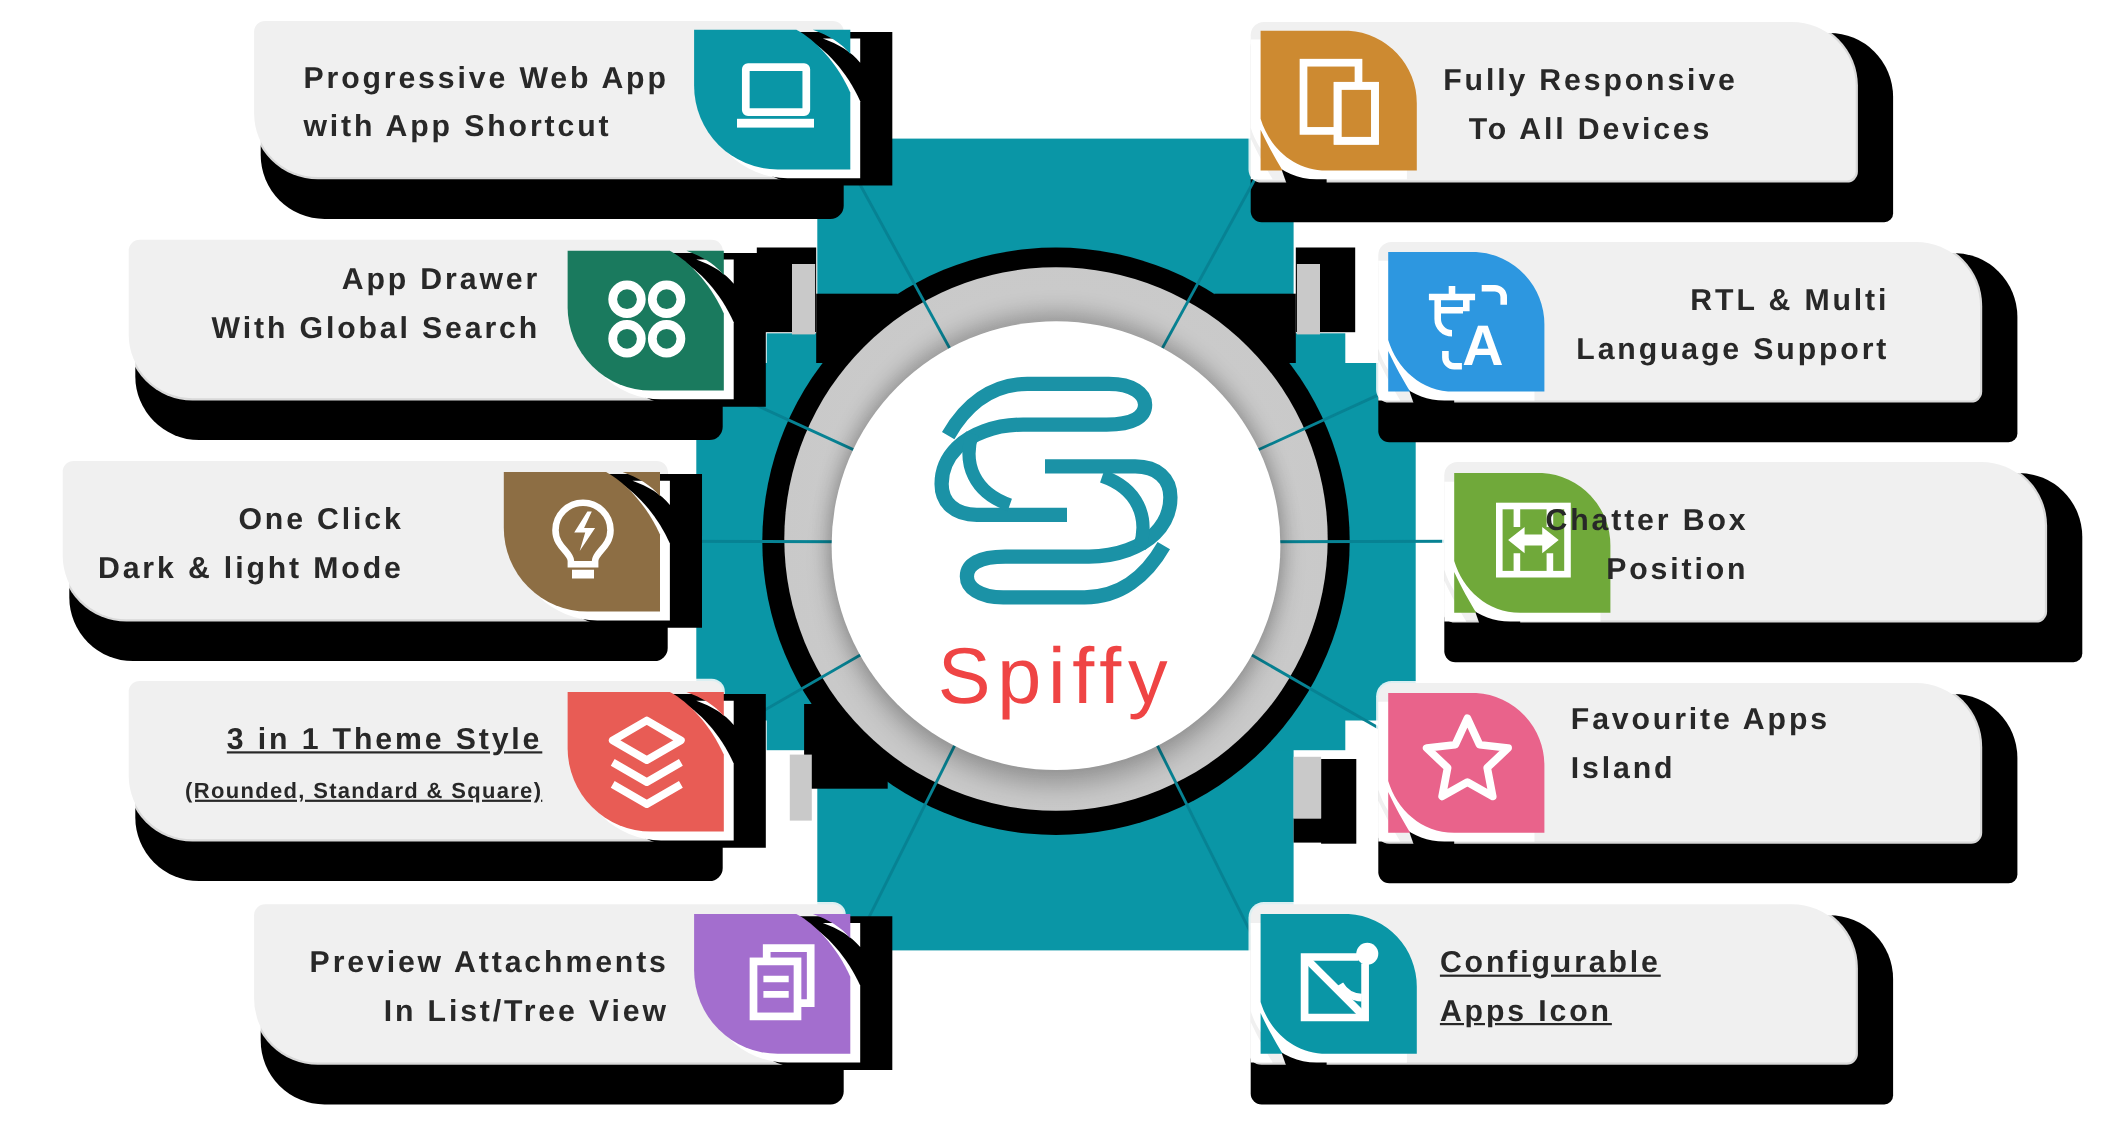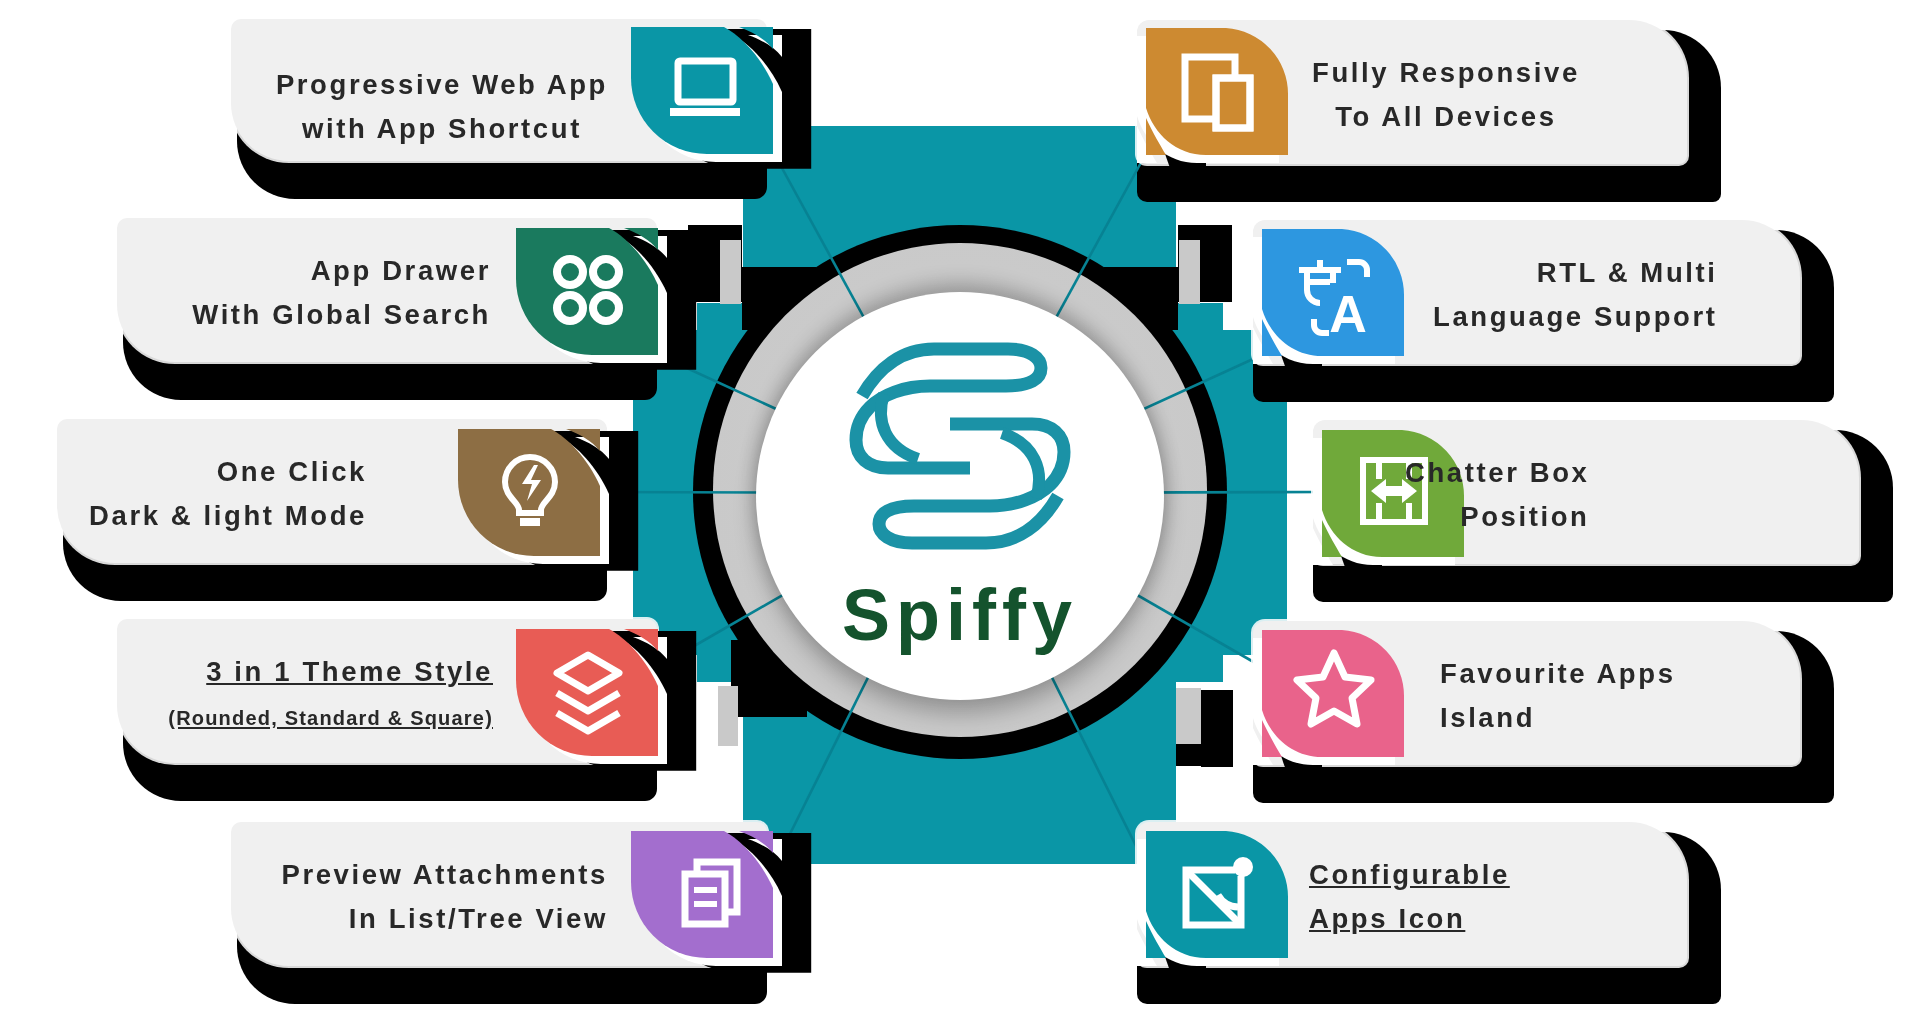--- a/index.html
+++ b/index.html
@@ -3,22 +3,22 @@
 <style>
 html,body{margin:0;padding:0;}
 body{width:1920px;height:1022px;position:relative;overflow:hidden;background:#fff;
  font-family:"Liberation Sans", sans-serif;}
 .abs{position:absolute;}
 .cardL{border-radius:10px 10px 12px 58px;}
 .card{box-shadow:0 0 0 2px rgba(255,255,255,.85);}
 .cardR{border-radius:12px 58px 8px 10px;}
 .ctext{position:absolute;color:#282828;font-weight:bold;font-size:27.5px;
  letter-spacing:2.6px;line-height:44px;white-space:pre;}
-.spiffy{position:absolute;left:810px;top:574px;width:300px;text-align:center;color:#14532d;
- font-weight:bold;font-size:72px;letter-spacing:6px;}
+.spiffy{position:absolute;left:810px;top:574px;width:300px;text-align:center;color:#ef4444;
+ font-weight:normal;font-size:72px;letter-spacing:6px;}
 </style></head><body>
 
 <div class="abs" style="left:743px;top:126px;width:433px;height:738px;background:#0a96a6"></div>
 <div class="abs" style="left:697px;top:303px;width:526px;height:379px;background:#0a96a6"></div>
 <div class="abs" style="left:633px;top:330px;width:654px;height:325px;background:#0a96a6"></div>
 <div class="abs" style="left:688px;top:225px;width:54px;height:77px;background:#000"></div>
 <div class="abs" style="left:1178px;top:225px;width:54px;height:77px;background:#000"></div>
 <div class="abs" style="left:742px;top:267px;width:74px;height:63px;background:#000"></div>
 <div class="abs" style="left:1104px;top:267px;width:74px;height:63px;background:#000"></div>
 <div class="abs" style="left:737px;top:640px;width:70px;height:77px;background:#000"></div>
@@ -251,31 +251,31 @@
         <path d="M0,90 C 7 105 14 117 20 127 L 0 127 Z"></path>
       </g>
 <g fill="none" stroke="#fff" stroke-width="7">
 <path d="M95 45 v49 h-55 v-55 h49"></path>
 <path d="M41 40 l54 54"></path>
       </g>
 <circle cx="97" cy="36" r="10" fill="#fff"></circle>
 <path d="M72 64 a24 24 0 0 0 20 12" fill="none" stroke="#fff" stroke-width="7"></path>
 </g>
   </svg>
-<div class="ctext" style="right:1312px;top:49.0px;text-align:center;margin-top:14px;">Progressive Web App
+<div class="ctext" style="right:1312px;top:49.0px;text-align:left;">Progressive Web App
 with App Shortcut</div>
-<div class="ctext" style="right:1429px;top:249.0px;text-align:right;">App Drawer
+<div class="ctext" style="right:1429px;top:232px;text-align:right;">App Drawer
 With Global Search</div>
 <div class="ctext" style="right:1553px;top:450.0px;text-align:right;">One Click
 Dark &amp; light Mode</div>
 <div class="ctext" style="right:1427px;top:650.0px;text-align:right;text-decoration:underline;">3 in 1 Theme Style
 <span style="font-size:20px;letter-spacing:1.2px">(Rounded, Standard &amp; Square)</span></div>
 <div class="ctext" style="right:1312px;top:853.0px;text-align:right;">Preview Attachments
 In List/Tree View</div>
 <div class="ctext" style="left:1312px;top:51.0px;text-align:center;">Fully Responsive
 To All Devices</div>
 <div class="ctext" style="left:1433px;top:251.0px;text-align:right;">RTL &amp; Multi
 Language Support</div>
 <div class="ctext" style="left:1405px;top:451.0px;text-align:right;">Chatter Box
 Position</div>
-<div class="ctext" style="left:1428px;top:652.0px;text-align:left;margin-left:12px;">Favourite Apps
+<div class="ctext" style="left:1428px;top:632px;text-align:left;">Favourite Apps
 Island</div>
 <div class="ctext" style="left:1309px;top:853.0px;text-align:left;text-decoration:underline;">Configurable
 Apps Icon</div>
 </body></html>

